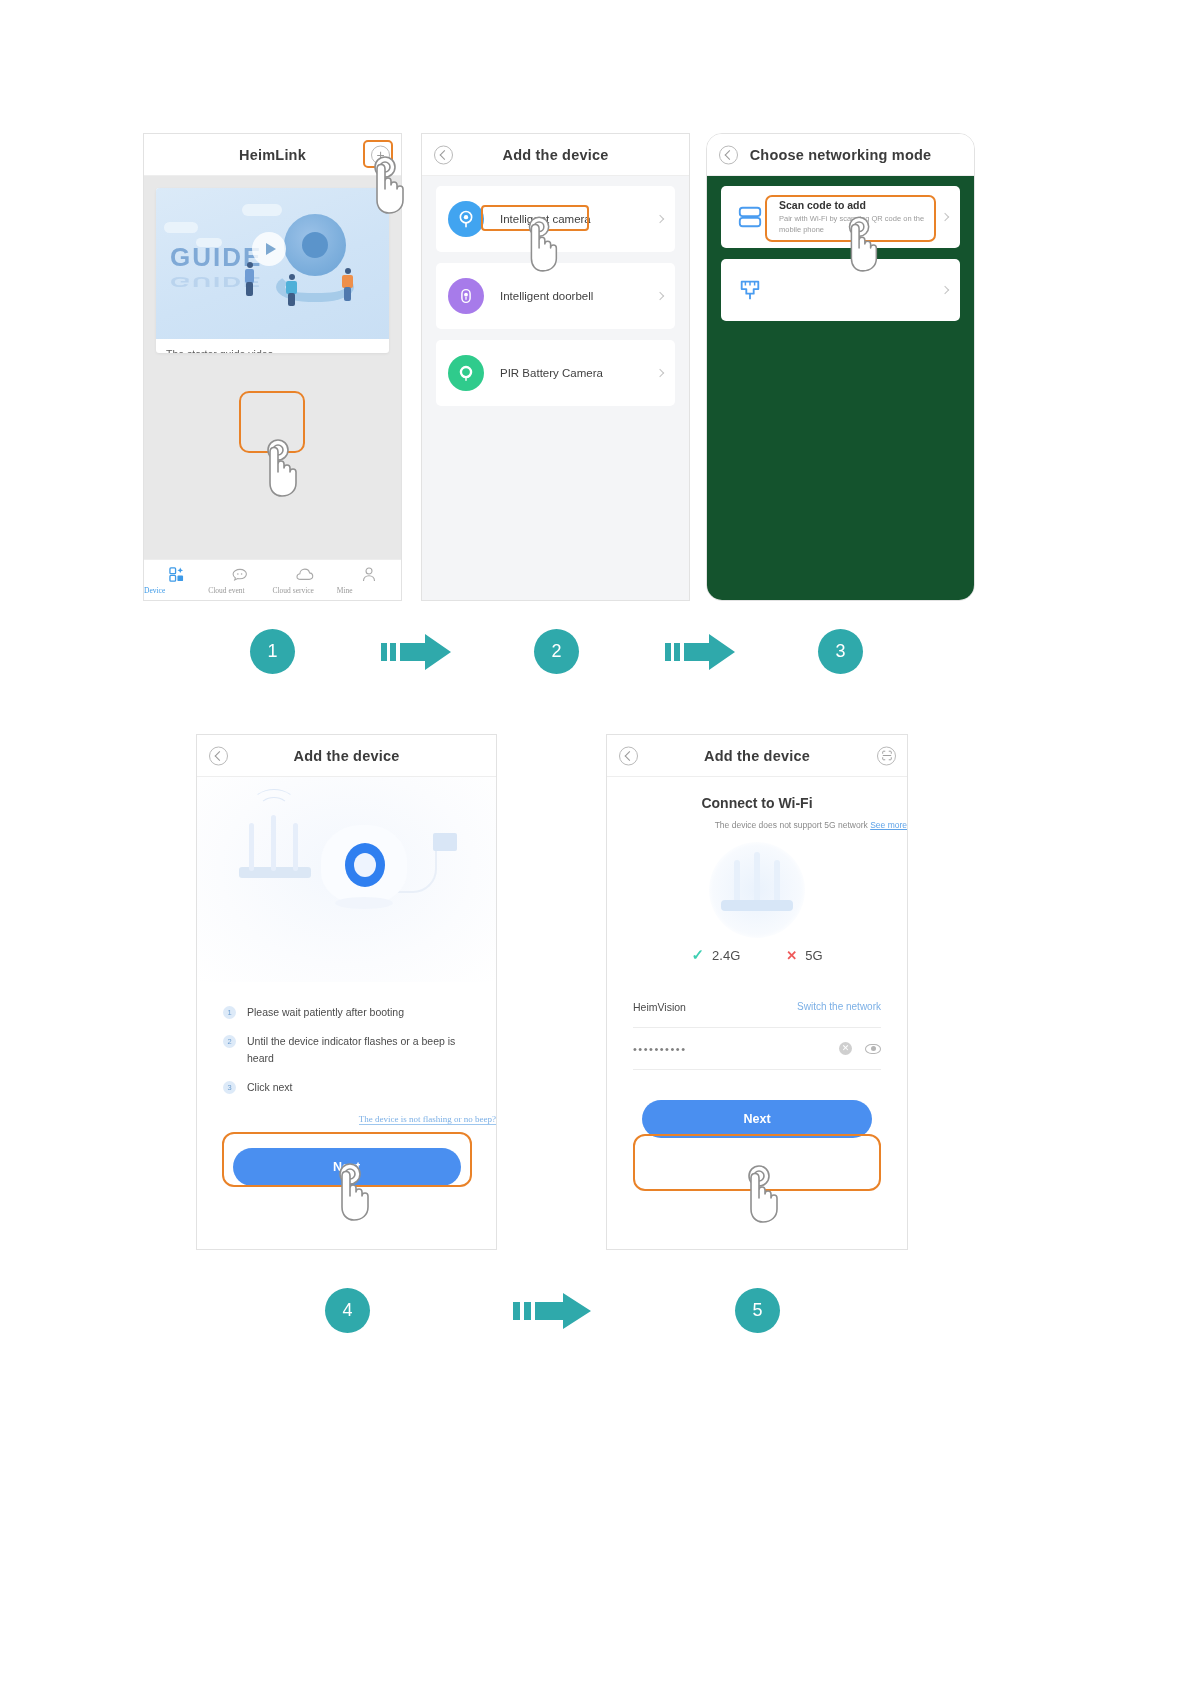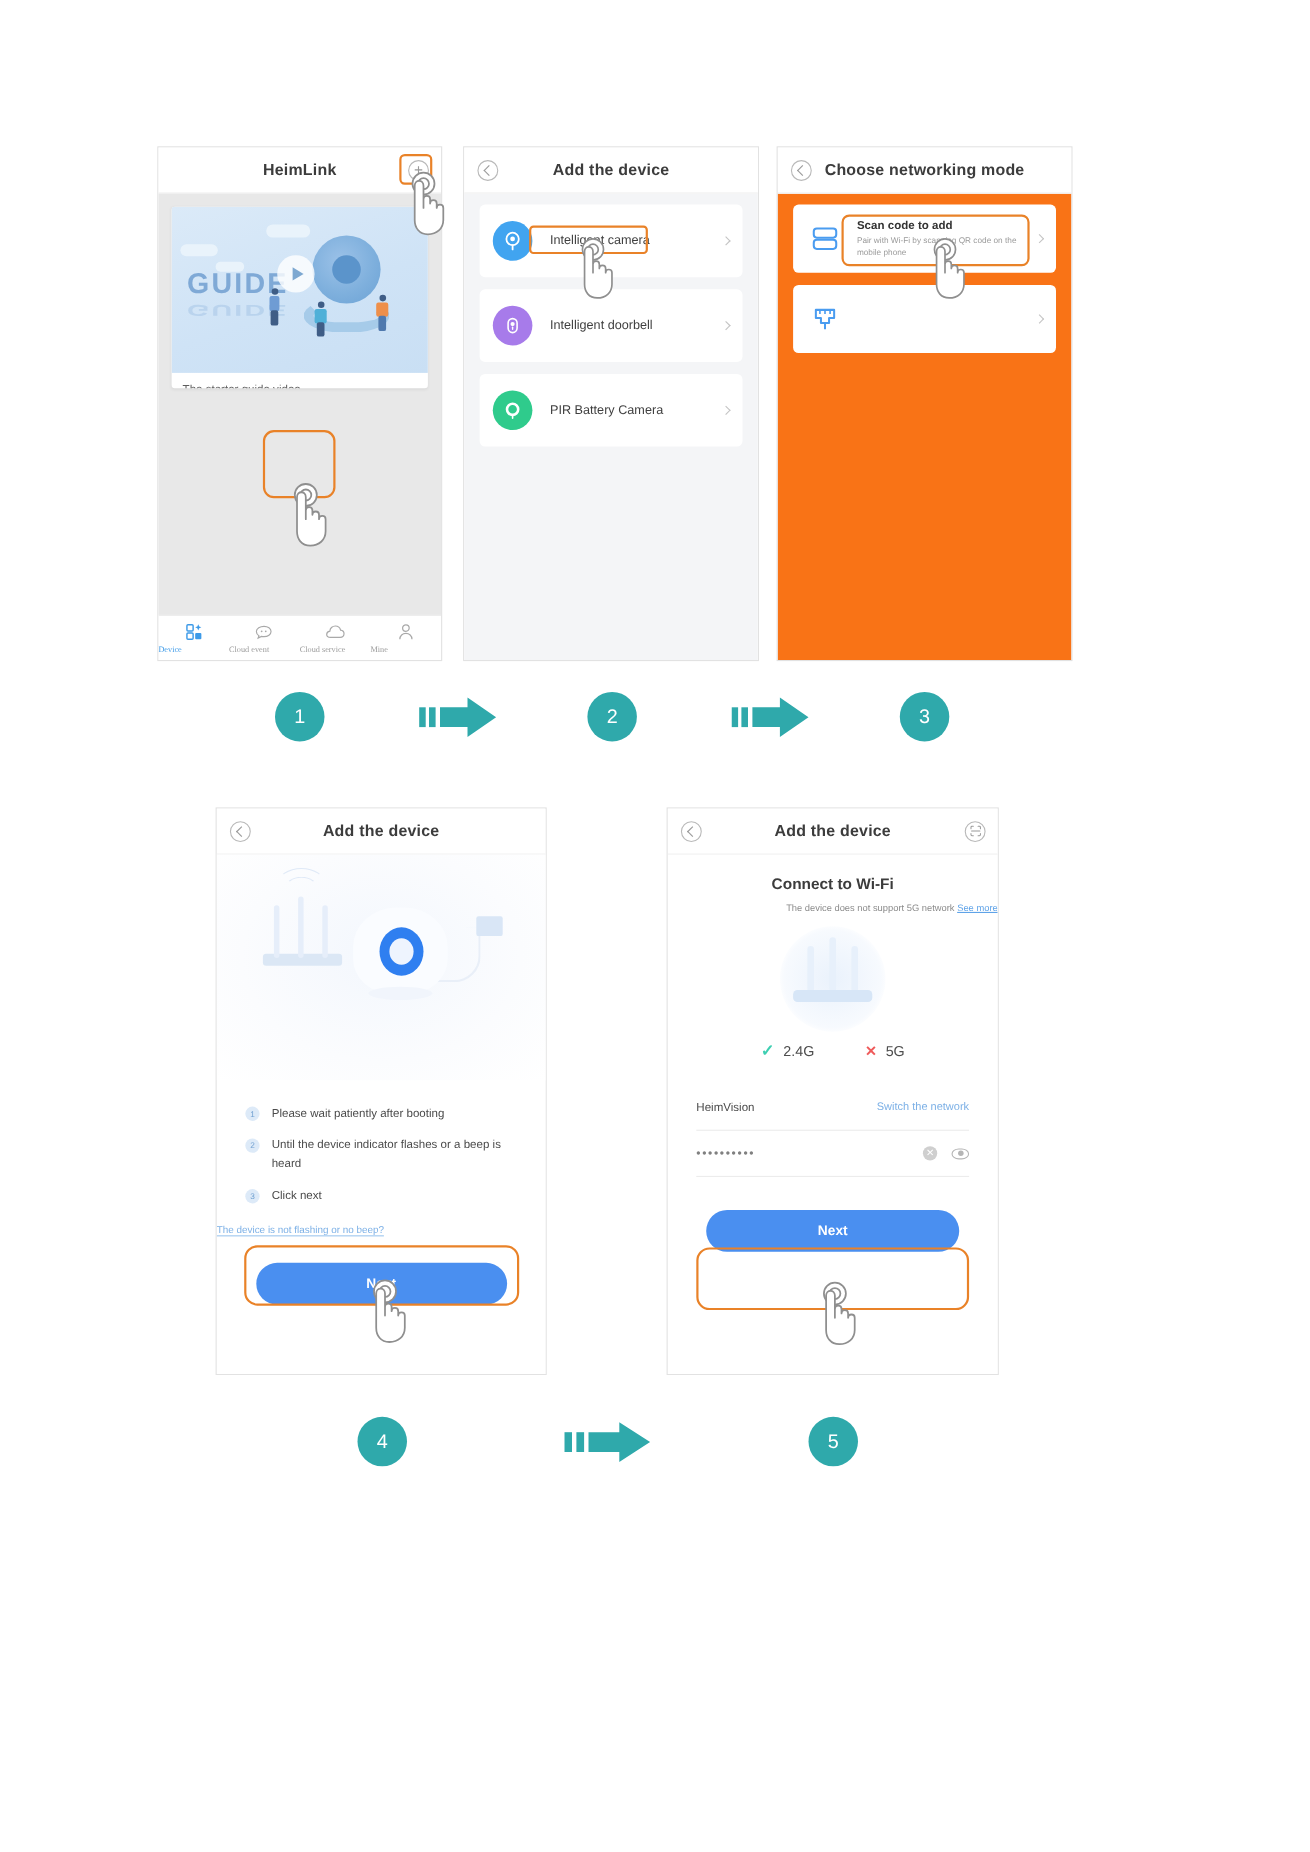--- a/index.html
+++ b/index.html
@@ -140,22 +140,22 @@
   .dev-ico { width: 36px; height: 36px; border-radius: 50%; flex: none;
              display: flex; align-items: center; justify-content: center; }
   .dev-lbl { margin-left: 16px; font-size: 11.5px; color: #3f3f3f; }
   .chev {
     position: absolute; right: 12px; top: 50%; width: 6px; height: 6px;
     border-top: 1.3px solid #c4c4c4; border-right: 1.3px solid #c4c4c4;
     transform: translateY(-50%) rotate(45deg);
   }
 
   
-  #phone3 { left: 706px; top: 133px; width: 269px; height: 468px; }
-  #phone3 .body { height: 425px; background: #f97316; padding: 10px 14px 0; }
+  #phone3 { left: 706px; top: 133px; width: 269px; height: 468px; border-radius: 16px; }
+  #phone3 .body { height: 425px; background: #14532d; padding: 10px 14px 0; }
   .mode-row {
     min-height: 62px; background: #ffffff; border-radius: 5px; margin-bottom: 11px;
     display: flex; align-items: center; padding: 9px 12px; position: relative;
   }
   .mode-ico { width: 34px; flex: none; display: flex; align-items: center; justify-content: center; }
   .mode-txt { margin-left: 12px; padding-right: 16px; }
   .mode-title { font-size: 10.5px; font-weight: 700; color: #333333; line-height: 1.25; }
   .mode-sub { font-size: 7.5px; color: #9b9b9b; line-height: 1.45; margin-top: 2px; }
 
   
@@ -188,21 +188,21 @@
           border-right: 2px solid #e9eff8; border-bottom: 2px solid #e9eff8;
           border-bottom-right-radius: 24px; }
   .steps { padding: 22px 26px 0; }
   .step-li { display: flex; margin-bottom: 13px; }
   .step-num {
     width: 13px; height: 13px; border-radius: 50%; background: #ddeaf8;
     color: #6f9fd0; font-size: 7.5px; display: flex; align-items: center; justify-content: center;
     flex: none; margin-top: 2px;
   }
   .step-txt { margin-left: 11px; font-size: 10.5px; color: #4b4b4b; line-height: 1.55; }
-  .nolink { text-align: left; margin-top: 1px; }
+  .nolink { text-align: right; margin-top: 1px; font-family: Liberation Serif, serif; }
   .nolink span { font-size: 9px; color: #7cb0e6; border-bottom: .8px solid #9dc6ee; }
   .next-btn {
     margin: 22px auto 0; width: 228px; height: 38px; border-radius: 19px;
     background: #4a8ff0; color: #ffffff; font-size: 12.5px; font-weight: 700;
     display: flex; align-items: center; justify-content: center;
   }
 
   
   #phone5 { left: 606px; top: 734px; width: 302px; height: 516px; }
   #phone5 .body { height: 473px; background: #ffffff; position: relative; padding-top: 18px; }

